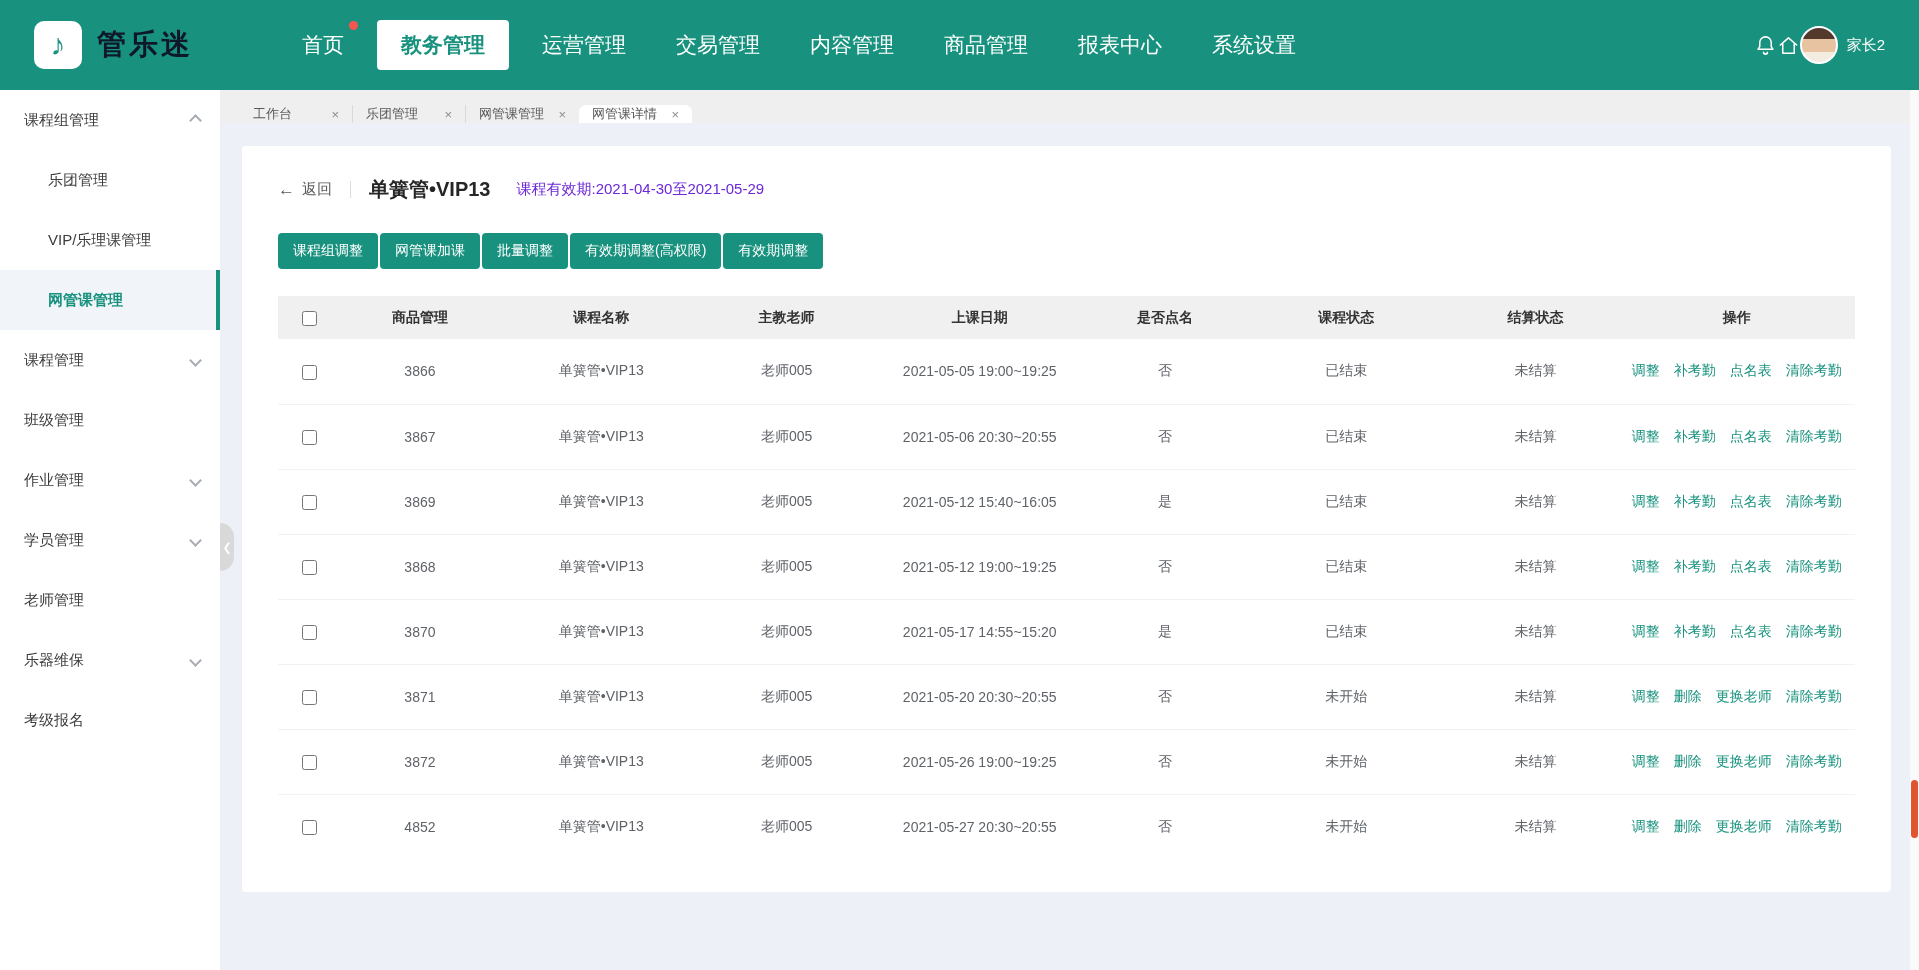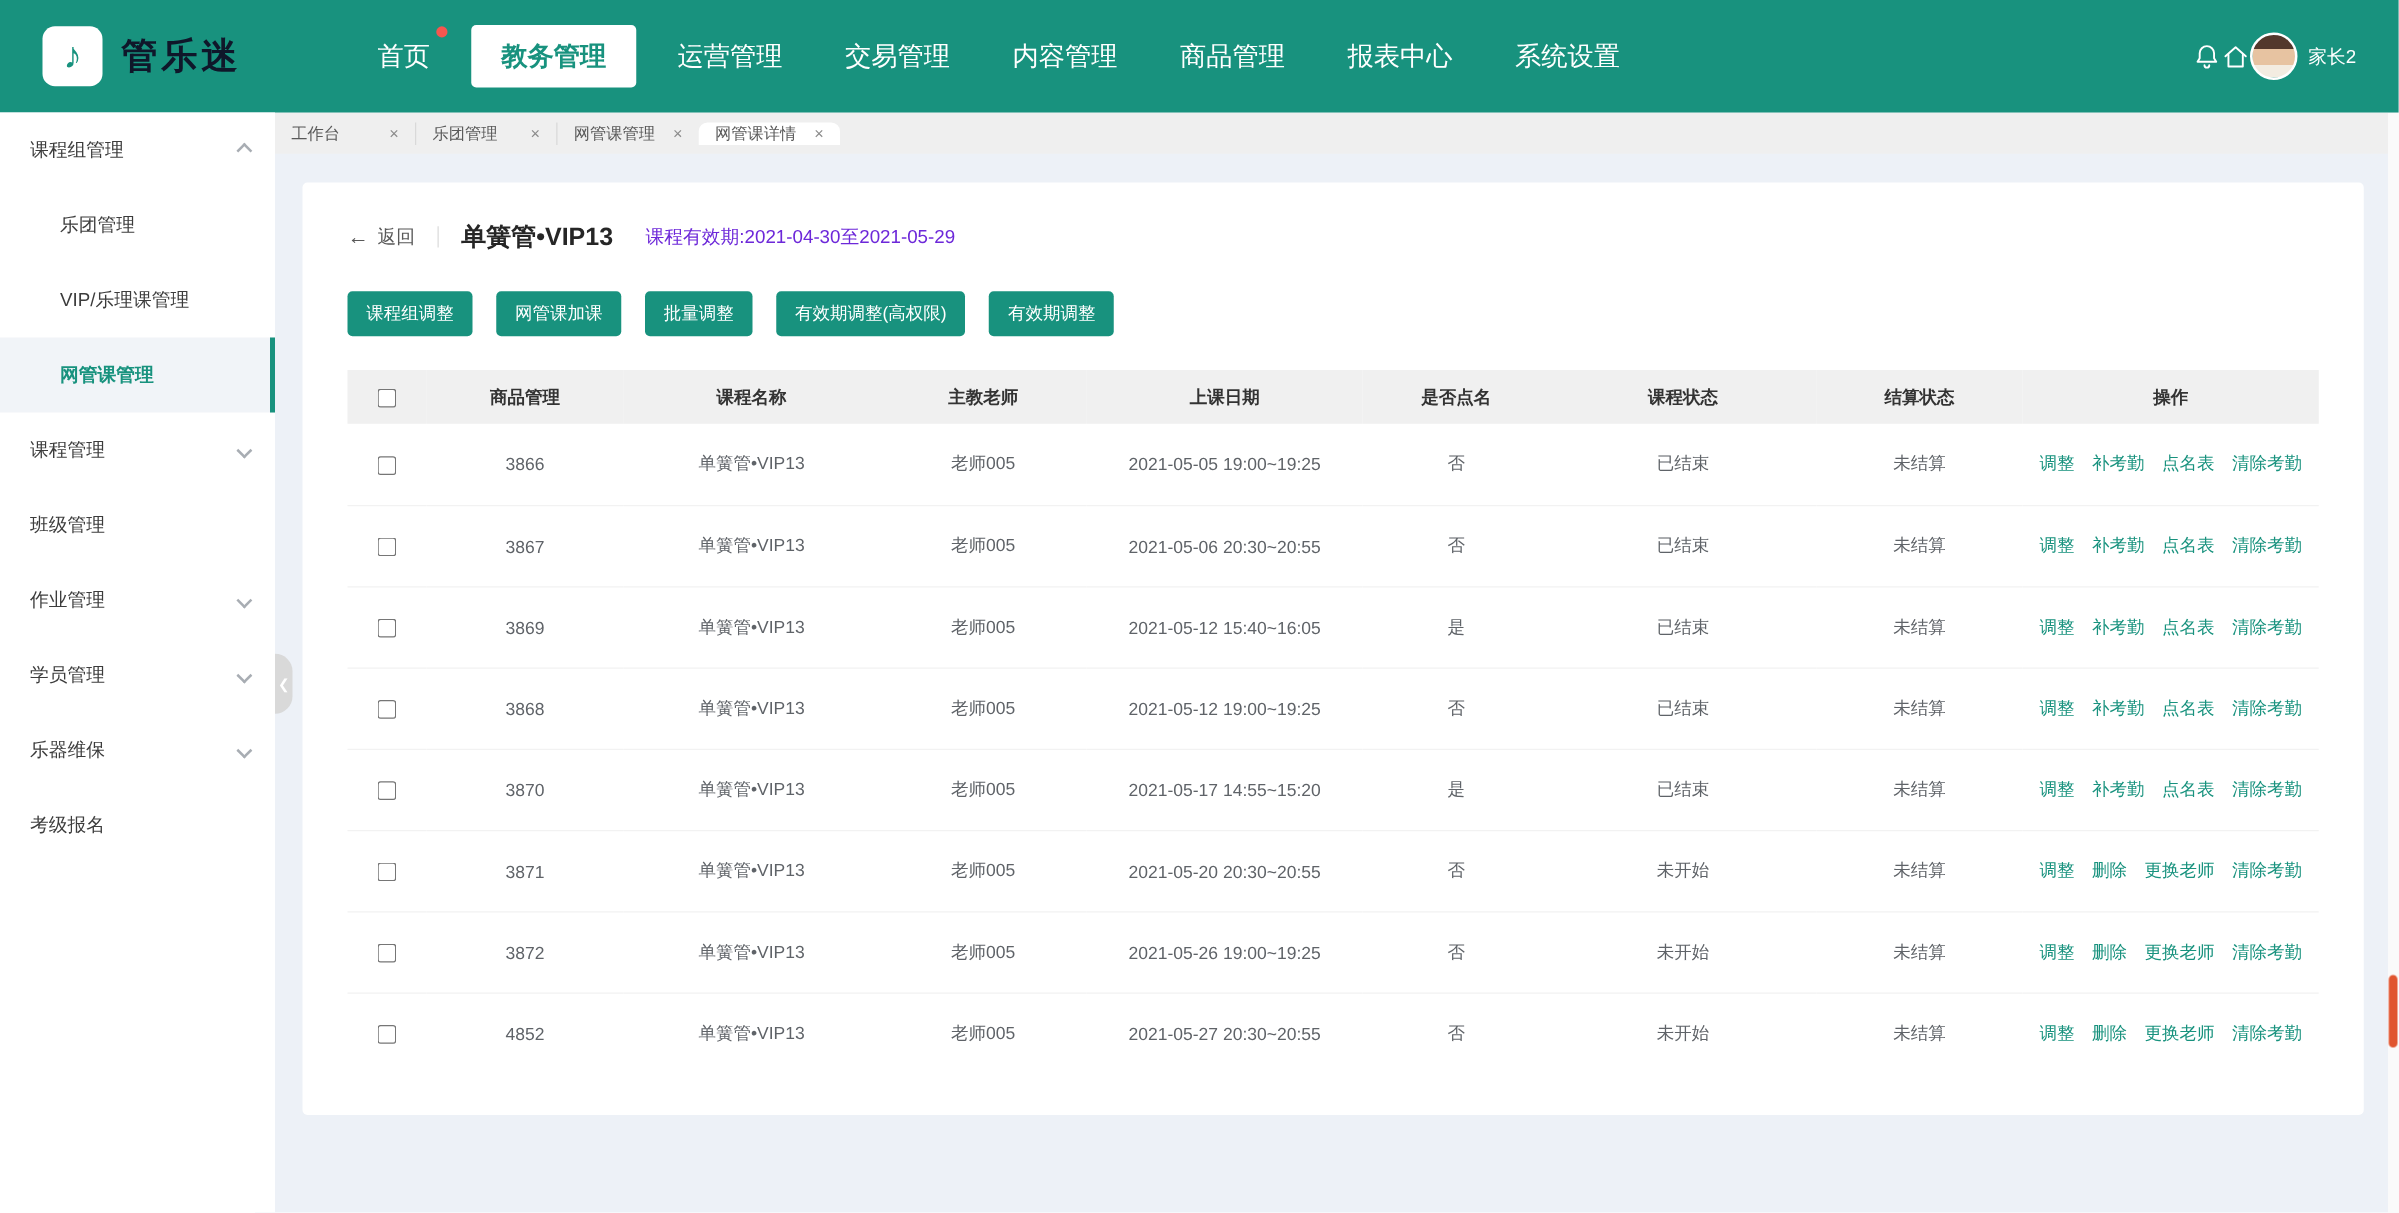--- a/index.html
+++ b/index.html
@@ -24,36 +24,36 @@
 .sidebar{width:220px;background:#fff;flex-shrink:0;position:relative;z-index:2}
 .side-item{height:60px;display:flex;align-items:center;justify-content:space-between;padding:0 20px 0 24px;font-size:15px;color:#3c3c3c;cursor:pointer}
 .side-item.sub{padding-left:48px}
 .side-item.active{background:#f1f4f8;color:#18927e;font-weight:600;border-right:4px solid #18927e}
 .chev{width:9px;height:9px;border-right:2px solid #a8adb3;border-bottom:2px solid #a8adb3;flex-shrink:0}
 .chev.down{transform:rotate(45deg)}
 .chev.up{transform:rotate(-135deg)}
 .collapse-handle{position:absolute;right:-14px;top:433px;width:14px;height:48px;background:#d9d9d9;border-radius:0 24px 24px 0;display:flex;align-items:center;justify-content:center;color:#fff;font-size:11px;cursor:pointer}
 .main-col{flex:1;display:flex;flex-direction:column;min-width:0}
 
-.tabbar{height:33px;background:#efefef;display:flex;align-items:center;padding-left:0}
+.tabbar{height:33px;background:#efefef;display:flex;align-items:flex-end;padding-left:20px}
 .tab{width:113px;display:flex;align-items:center;justify-content:space-between;padding:0 13px;font-size:13px;color:#595959;border-right:1px solid #d9d9d9;cursor:pointer}
 .tab.active{background:#fff;border-radius:7px 7px 0 0;border-right:none}
 .tab.before-active{border-right:none}
 .tab-label{white-space:nowrap;overflow:hidden}
 .tab-close{color:#8c8c8c;font-size:13px;margin-left:8px;cursor:pointer}
 
 .content{flex:1;padding:23px 28px 0 22px;overflow:hidden}
 .card{background:#fff;border-radius:4px;height:746px;padding:30px 36px 0}
 .page-head{display:flex;align-items:center;margin-bottom:30px}
 .back{display:flex;align-items:center;gap:7px;color:#595959;font-size:15px;cursor:pointer}
 .back-arrow{font-size:17px;color:#595959}
 .head-divider{width:1px;height:17px;background:#dcdcdc;margin:0 18px}
 .page-title{font-size:20px;font-weight:700;color:#262626}
 .validity{font-size:15px;color:#6d28d9;margin-left:26px}
-.actions{display:flex;gap:19px;margin-bottom:27px}
+.actions{display:flex;gap:2px;margin-bottom:27px}
 .btn{background:#18927e;color:#fff;font-size:14px;padding:9px 15px;border-radius:4px;border:none;cursor:pointer;font-family:inherit;white-space:nowrap}
 
 table{width:100%;border-collapse:collapse;table-layout:fixed}
 thead th{background:#f0f0f0;height:43px;font-size:14px;color:#333;font-weight:700;text-align:center}
 tbody td{height:65px;text-align:center;font-size:14px;color:#5f6368;border-bottom:1px solid #f2f2f2;white-space:nowrap;overflow:hidden}
 tbody tr:last-child td{border-bottom:none}
 .ops a{color:#18927e;text-decoration:none;margin:0 7px;cursor:pointer;white-space:nowrap}
 input[type=checkbox]{width:15px;height:15px;accent-color:#18927e;cursor:pointer;vertical-align:middle}
 
 .v-scrollbar{position:fixed;right:0;top:90px;width:9px;height:880px;background:#fafafa}
@@ -123,20 +123,23 @@
       </div>
     <div class="side-item">
         <span>作业管理</span>
         <i class="chev down"></i>
       </div>
     <div class="side-item">
         <span>学员管理</span>
         <i class="chev down"></i>
       </div>
     <div class="side-item">
+        <span>老师管理</span>
+      </div>
+    <div class="side-item">
         <span>乐器维保</span>
         <i class="chev down"></i>
       </div>
     <div class="side-item">
         <span>考级报名</span>
       </div>
     <div class="collapse-handle">
         <span>❮</span>
       </div>
   </aside>

